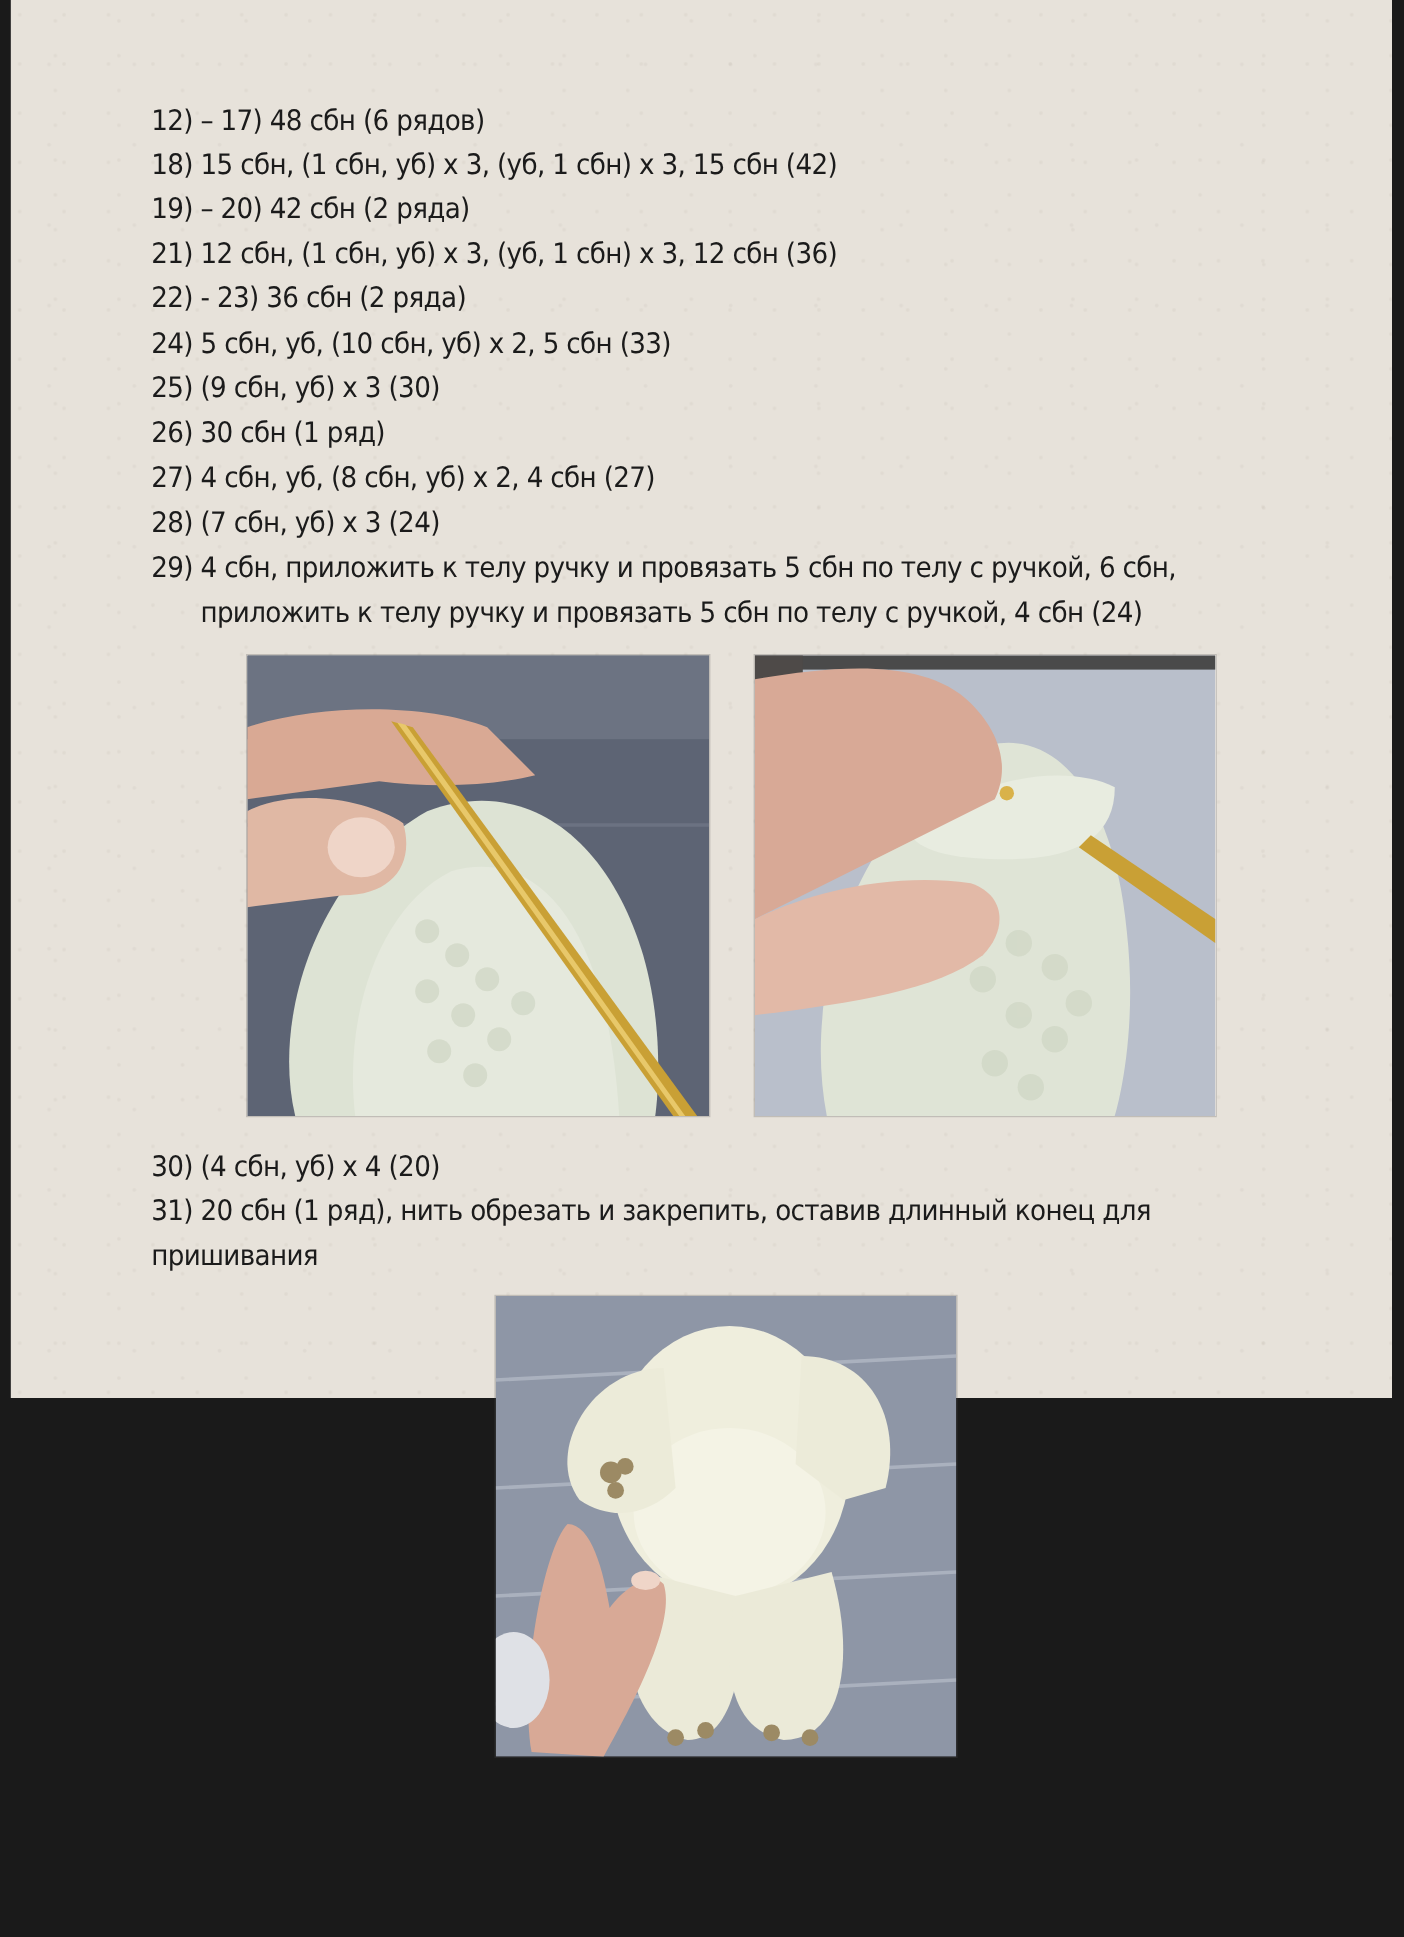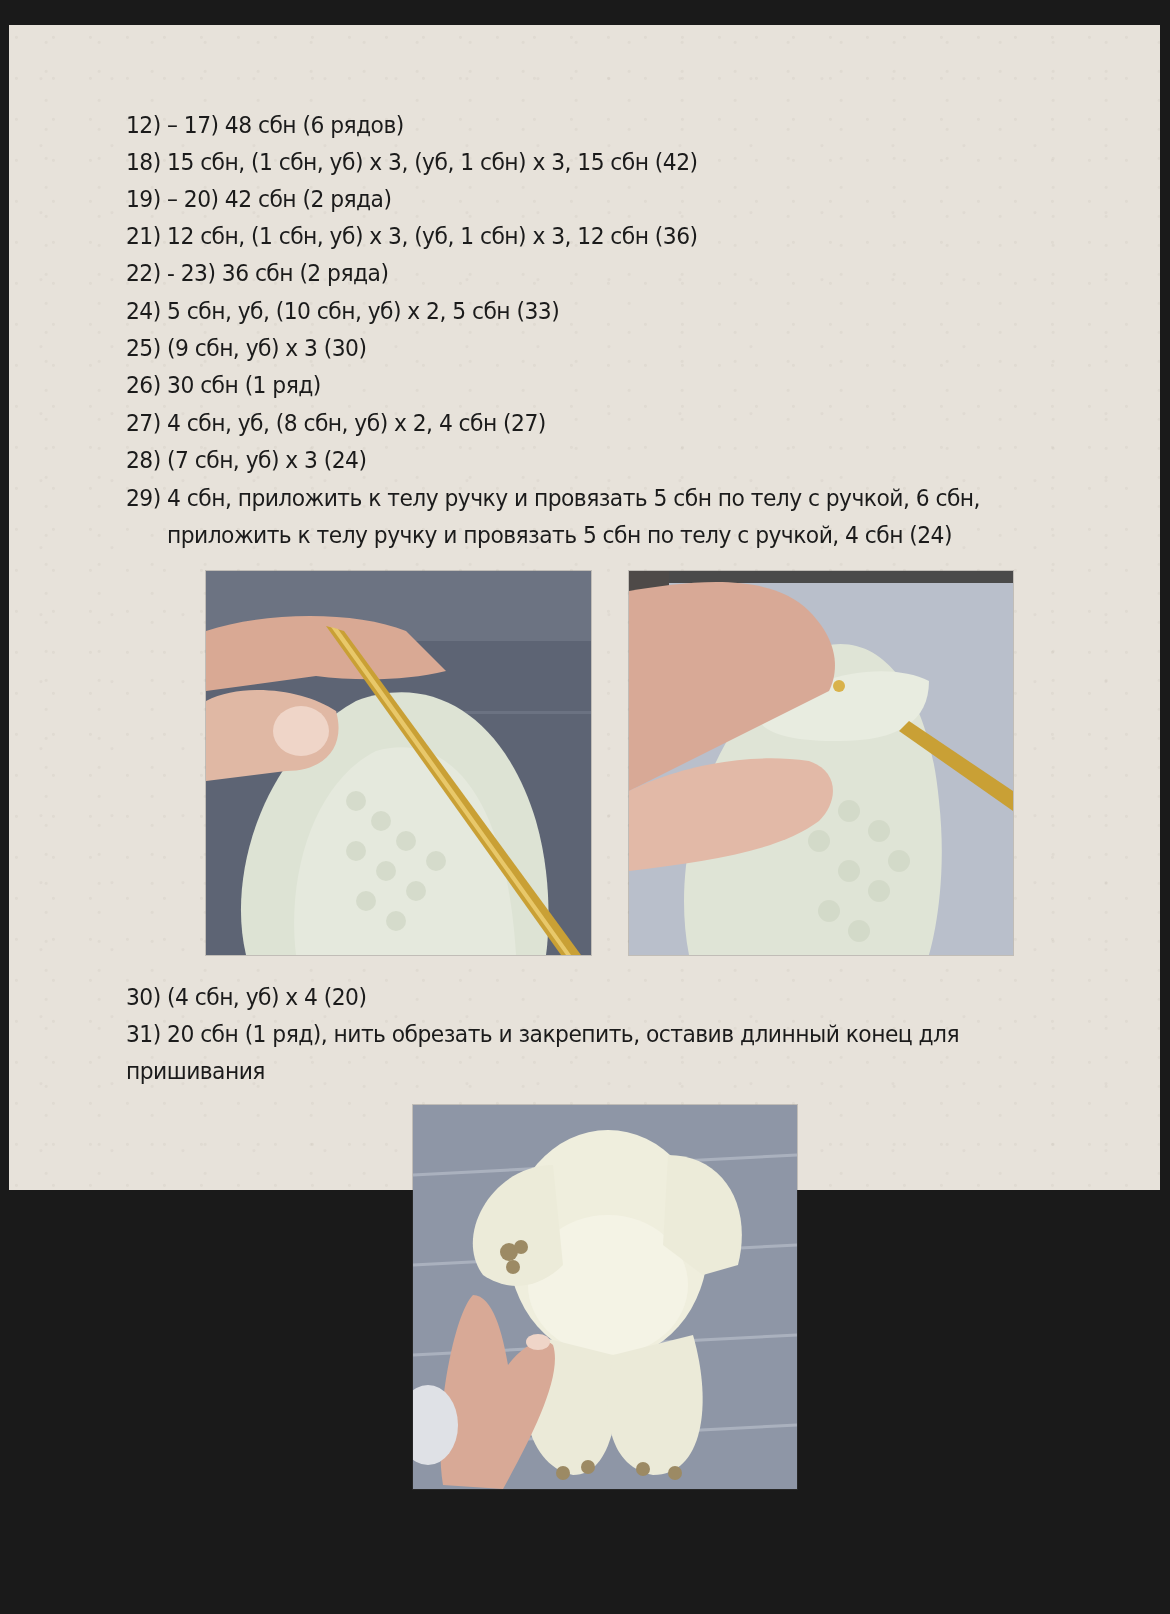--- a/index.html
+++ b/index.html
@@ -16,21 +16,20 @@
       left: 9px;
       top: 0;
       width: 1151px;
       height: 1165px;
       background-color: #e7e2da;
       background-image:
         radial-gradient(circle at 20% 30%, rgba(160,150,135,0.10) 0 1px, transparent 2px),
         radial-gradient(circle at 70% 60%, rgba(160,150,135,0.10) 0 1px, transparent 2px),
         radial-gradient(circle at 45% 80%, rgba(140,130,120,0.08) 0 1px, transparent 2px);
       background-size: 37px 41px, 53px 29px, 71px 67px;
-      margin-top: 25px;
     }
     .line {
       position: absolute;
       left: 117px;
       margin: 0;
       font-family: "DejaVu Sans", sans-serif;
       font-size: 23.5px;
       letter-spacing: -0.6px;
       color: #1b1b1b;
       white-space: nowrap;

